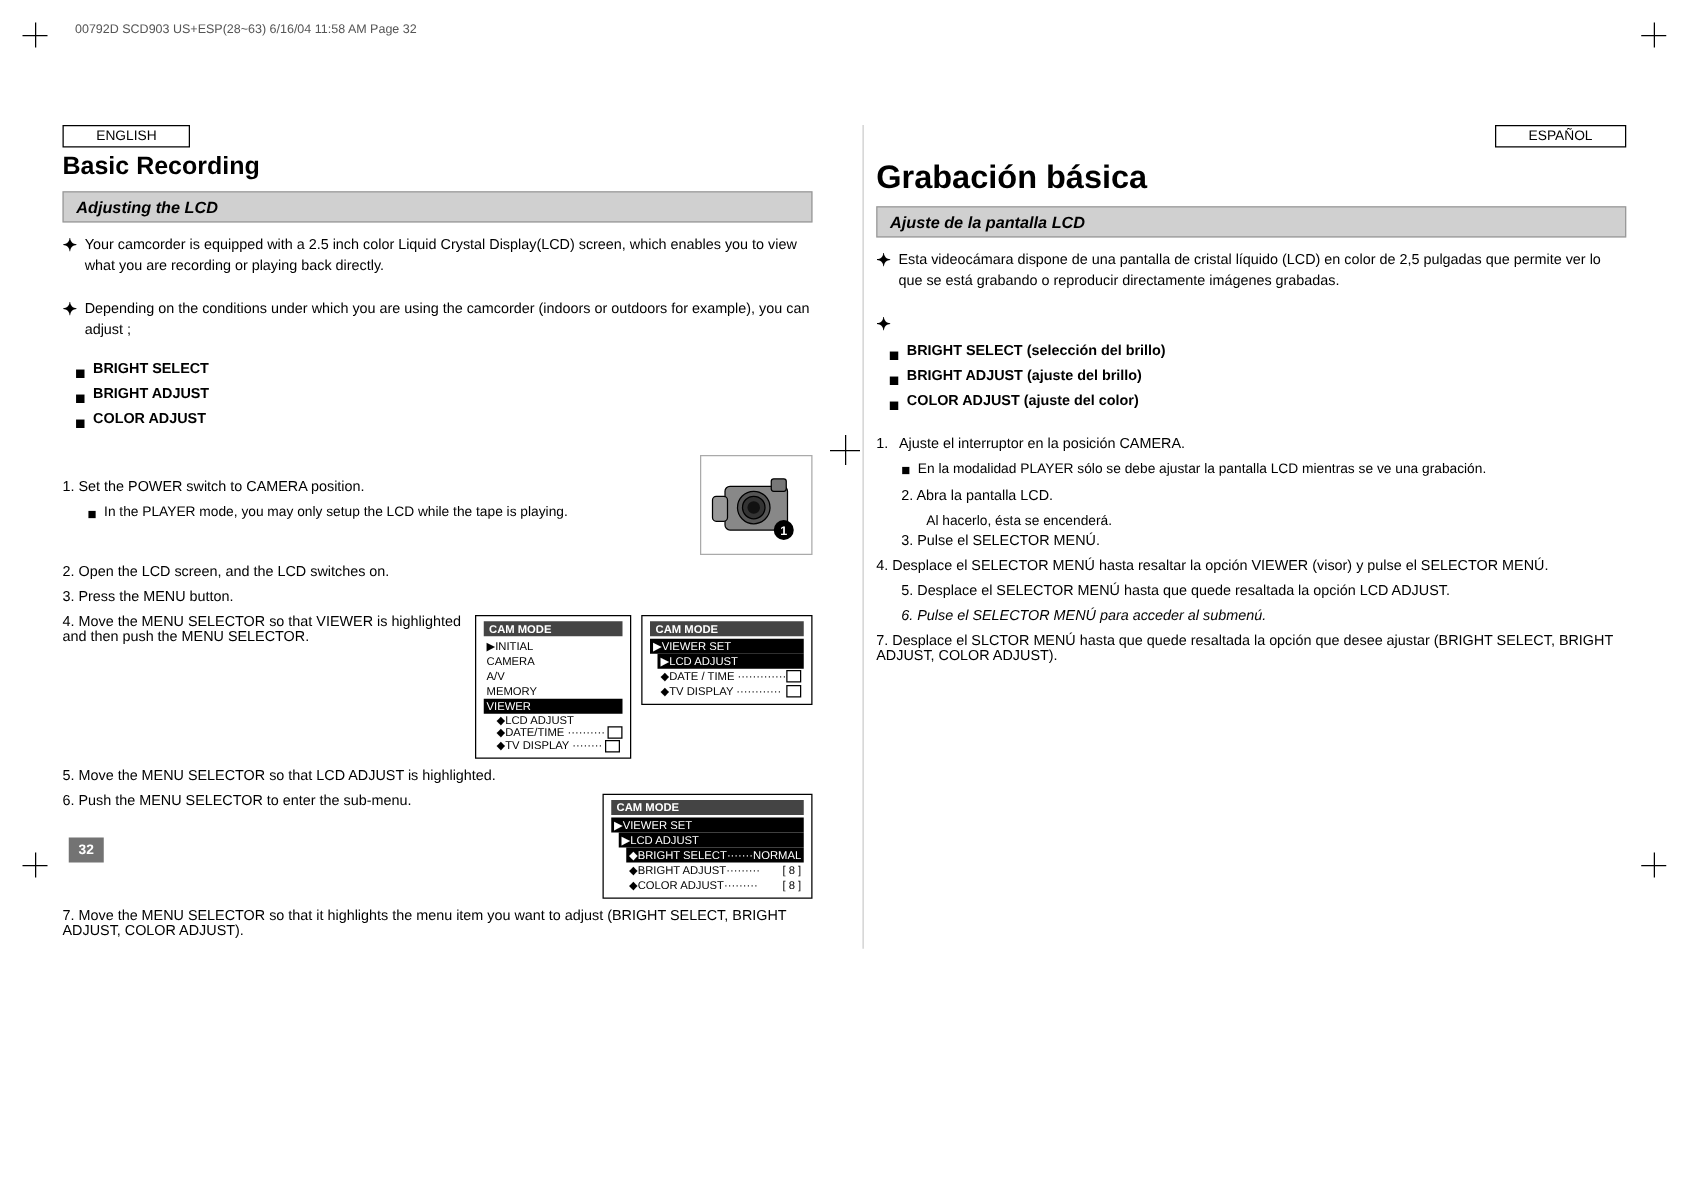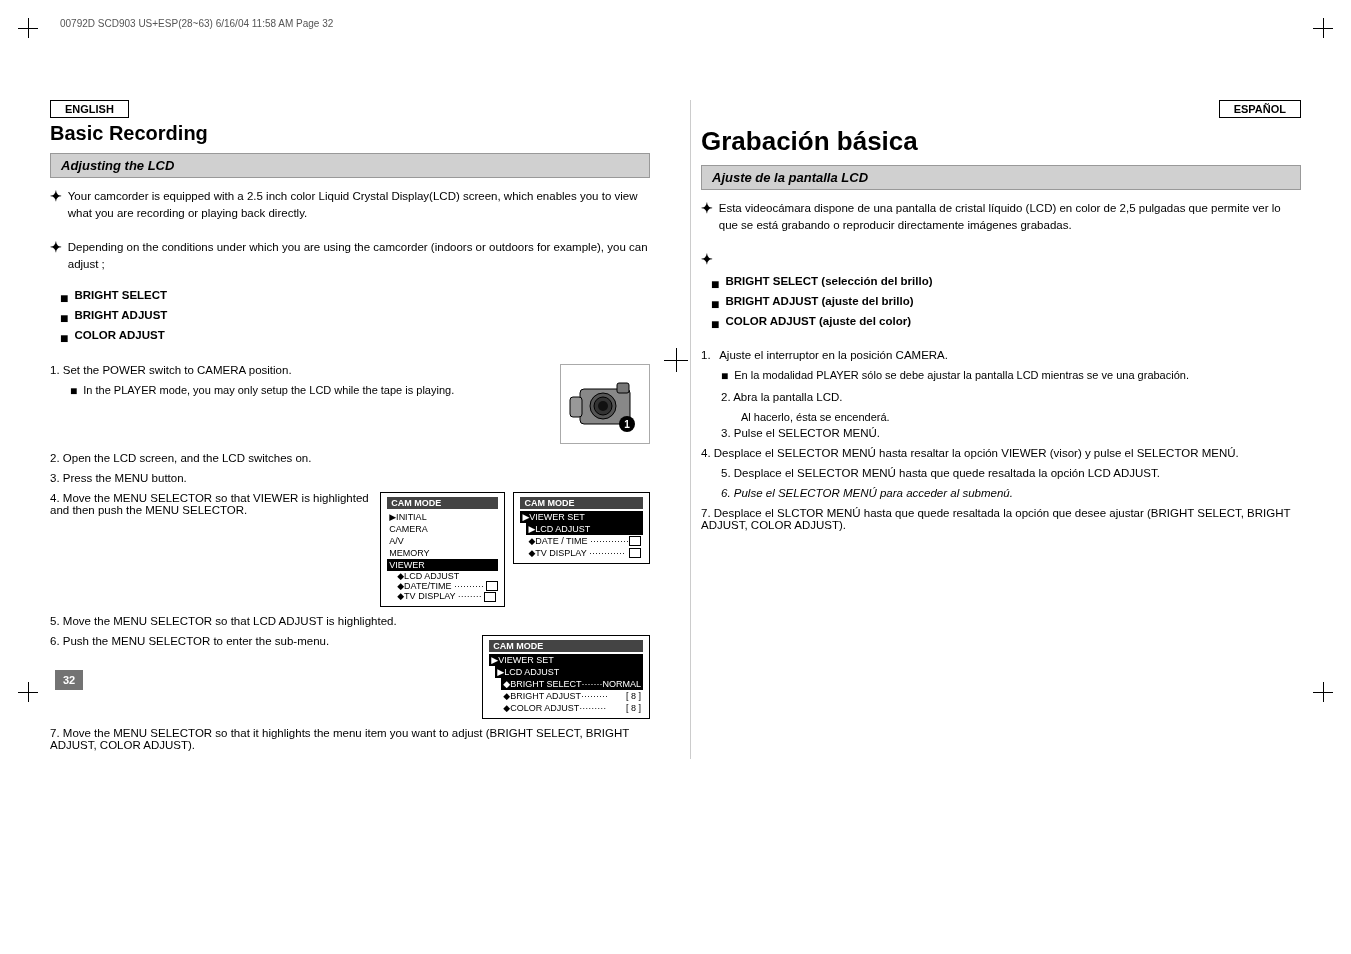--- a/index.html
+++ b/index.html
@@ -39,23 +39,23 @@
     }
     .col-right {
       flex: 1;
       padding-left: 10px;
       border-left: 1px solid #ccc;
     }
     
     .lang-badge {
       display: inline-block;
       border: 1px solid #000;
-      padding: 2px 14px;
+      padding: 2px 26px;
       font-size: 11px;
-      font-weight: bold;
+      font-weight: normal;
       margin-bottom: 4px;
     }
     
     .section-title {
       font-size: 20px;
       font-weight: bold;
       margin-bottom: 8px;
     }
     .section-title-right {
       font-size: 26px;
@@ -261,21 +261,21 @@
         <span class="bullet-text">BRIGHT ADJUST</span>
       </div>
       <div class="bullet-item">
         <span class="bullet-icon">■</span>
         <span class="bullet-text">COLOR ADJUST</span>
       </div>
 
       <br>
 
       
-      <div style="display:flex; gap:10px; align-items:flex-start; margin-bottom:8px;">
+      <div style="display:flex; gap:10px; align-items:center; margin-bottom:8px;">
         <div style="flex:1;">
           <div class="numbered-item">
             <span class="num">1.</span>
             <span>Set the POWER switch to CAMERA position.</span>
           </div>
           <div class="sub-bullet">
             <span class="bullet-icon">■</span>
             <span style="font-size:11px;">In the PLAYER mode, you may only setup the LCD while the tape is playing.</span>
           </div>
         </div>

